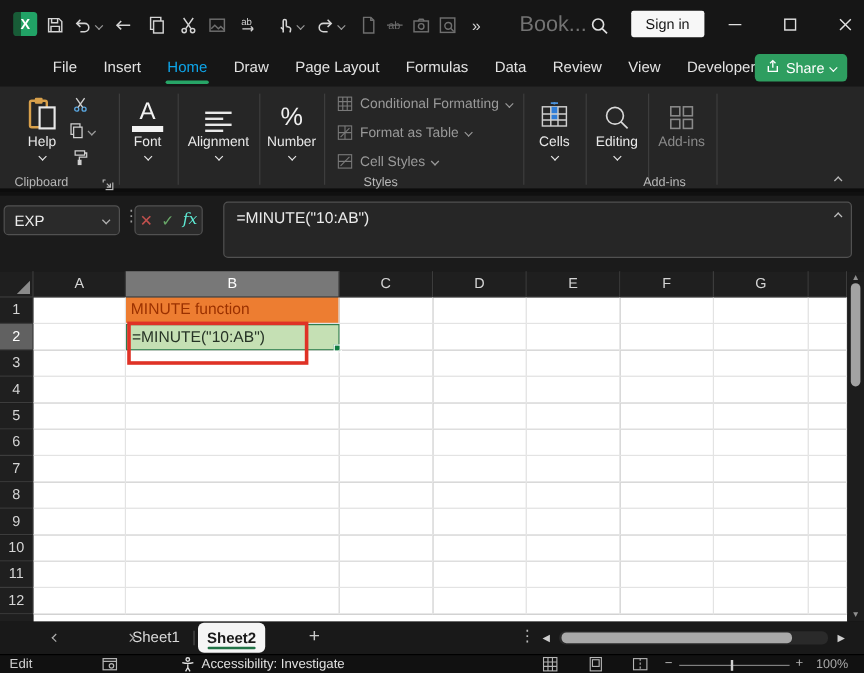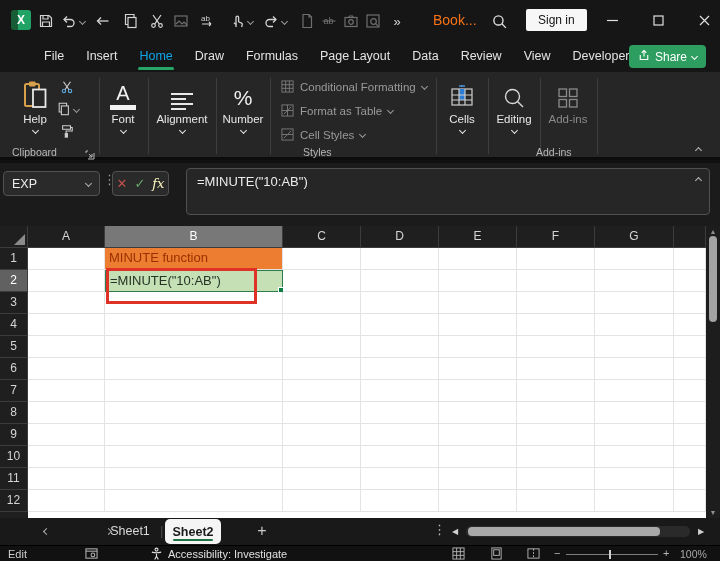--- a/index.html
+++ b/index.html
@@ -12,21 +12,21 @@
   #titlebar { left:0; top:0; width:720px; height:40px; background:#161616; }
   .tb-ic { position:absolute; top:12px; width:18px; height:18px; display:flex;
            align-items:center; justify-content:center; color:#d4d4d4; }
   .tb-ic.dim { color:#6f6f6f; }
   .tb-chev { position:absolute; top:19px; }
   #excel-logo { position:absolute; left:11px; top:10px; width:20px; height:20px;
     border-radius:3px; background:linear-gradient(90deg,#185c37 0 34%,#21a366 34%);
     color:#fff; font-weight:bold; font-size:12px; display:flex; align-items:center;
     justify-content:center; }
   #app-title { position:absolute; left:433px; top:0; height:40px; line-height:40px;
-    color:#f97316; font-size:14px; }
+    color:#737373; font-size:18px; }
   #signin-btn { position:absolute; left:526px; top:9px; height:22px; padding:0 12px;
     background:#f7f7f7; border-radius:2px; color:#141414; font-size:12px;
     display:flex; align-items:center; }
   .win-btn { position:absolute; top:0; width:30px; height:40px; display:flex;
     align-items:center; justify-content:center; color:#e0e0e0; }
   .chev { display:inline-block; width:5px; height:5px; border-right:1.4px solid currentColor;
     border-bottom:1.4px solid currentColor; transform:rotate(45deg); }
   .chev-up { transform:rotate(-135deg); }
 
   
@@ -65,21 +65,21 @@
   #formulabar { left:0; top:163px; width:720px; height:63px; background:#1b1b1b; }
   .fb-box { position:absolute; background:#2a2a2a; border:1px solid #515151;
     border-radius:4px; color:#ececec; }
   #name-box { left:3px; top:8px; width:97px; height:25px; font-size:12.5px;
     display:flex; align-items:center; padding:0 8px; justify-content:space-between; }
   #fb-dots { position:absolute; left:103px; top:9px; color:#9a9a9a; font-size:13px; }
   #fx-group { left:112px; top:8px; width:57px; height:25px; display:flex;
     align-items:center; justify-content:space-around; }
   #fx-cancel { color:#c0504d; font-size:13px; }
   #fx-confirm { color:#69a869; font-size:13px; }
-  #fx-label { color:#fef9c3; font-size:13px; font-style:italic;
+  #fx-label { color:#5eead4; font-size:13px; font-style:italic;
     font-family:"DejaVu Serif", serif; }
   #formula-input { left:186px; top:5px; width:524px; height:47px; background:#262626;
     font-size:13px; padding:5px 10px; }
   #fb-collapse { position:absolute; right:8px; top:9px; color:#bdbdbd; }
 
   
   #gridwrap { left:0; top:226px; width:706px; height:292px; background:#161616; }
   #col-headers { display:flex; height:22px; }
   .corner { width:28px; height:22px; background:#1f1f1f; border-right:1px solid #3c3c3c;
     border-bottom:1px solid #3c3c3c; position:relative; }
@@ -264,22 +264,22 @@
         </svg>
     </span>
   </div>
 
   <div id="tabsrow" class="abs">
     <div id="tabs-flex">
       <span class="rtab">File</span>
       <span class="rtab">Insert</span>
       <span class="rtab active">Home</span>
       <span class="rtab">Draw</span>
+      <span class="rtab">Page Layout</span>
       <span class="rtab">Formulas</span>
-      <span class="rtab">Page Layout</span>
       <span class="rtab">Data</span>
       <span class="rtab">Review</span>
       <span class="rtab">View</span>
       <span class="rtab">Developer</span>
       <span class="rtab">Help</span>
     </div>
     <div id="share-btn">
       <span>
         <svg width="12" height="12" viewBox="0 0 16 16" fill="none" stroke="#fff" stroke-width="1.5">
             <path d="M8 10V2.5"></path>

